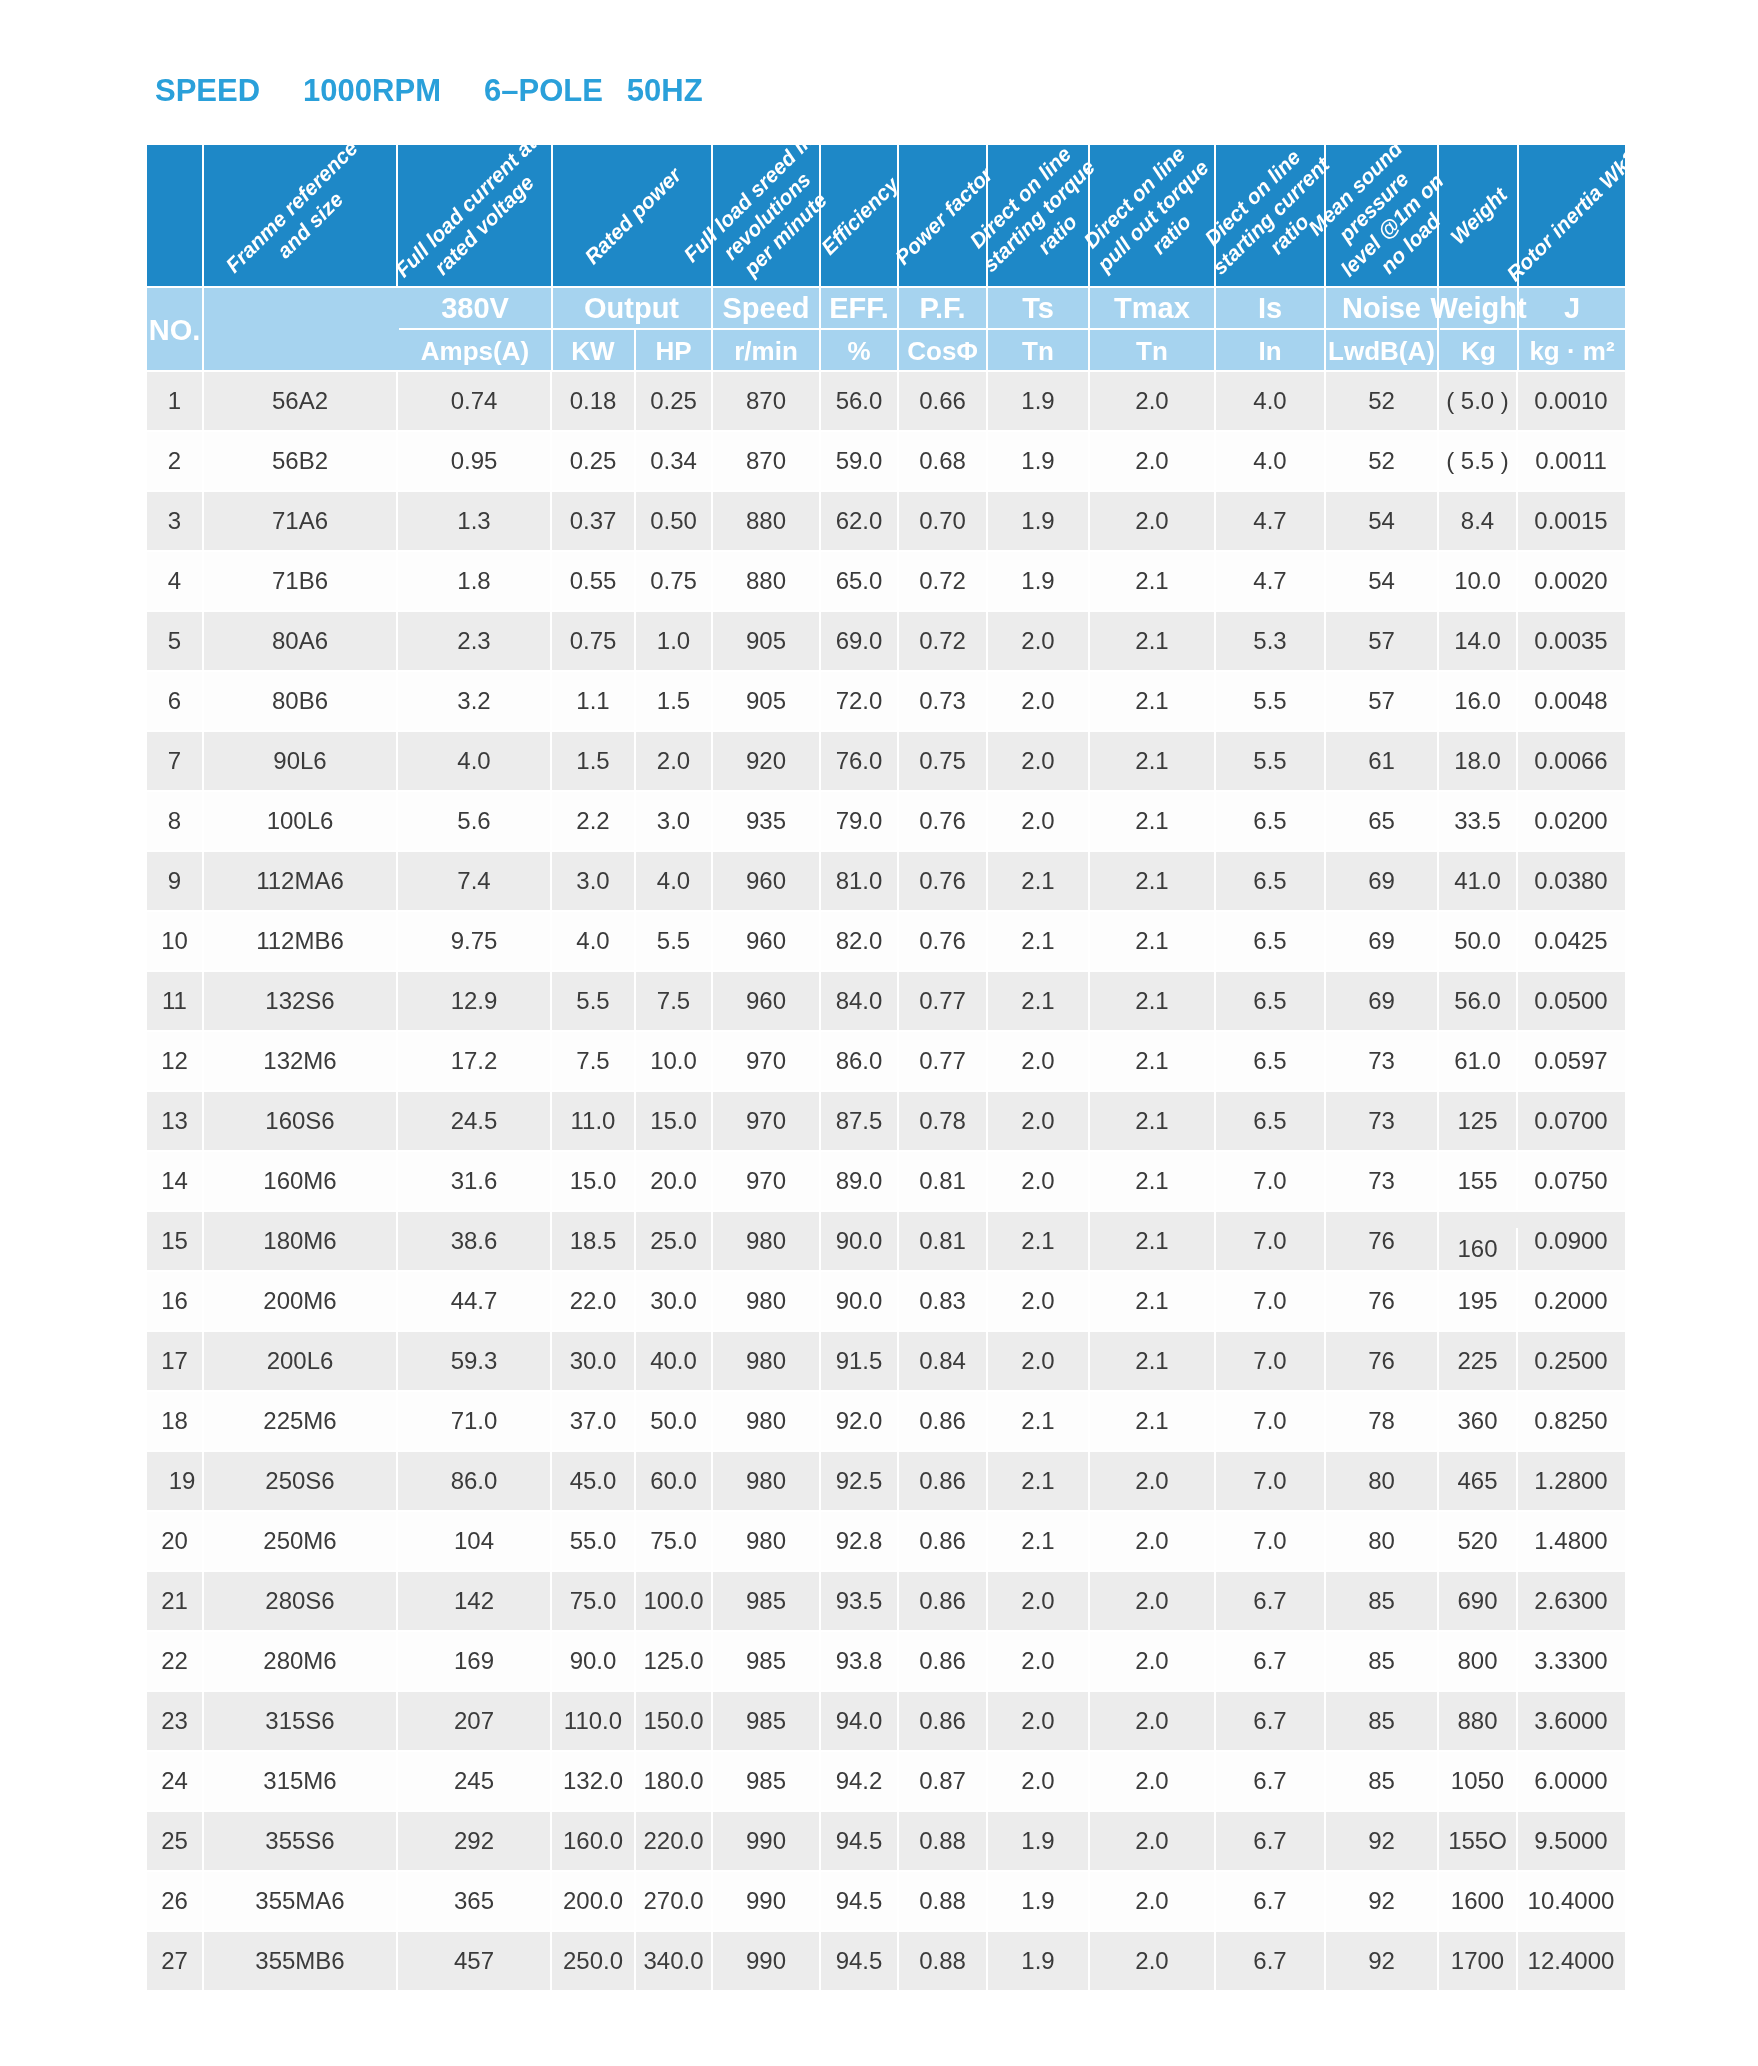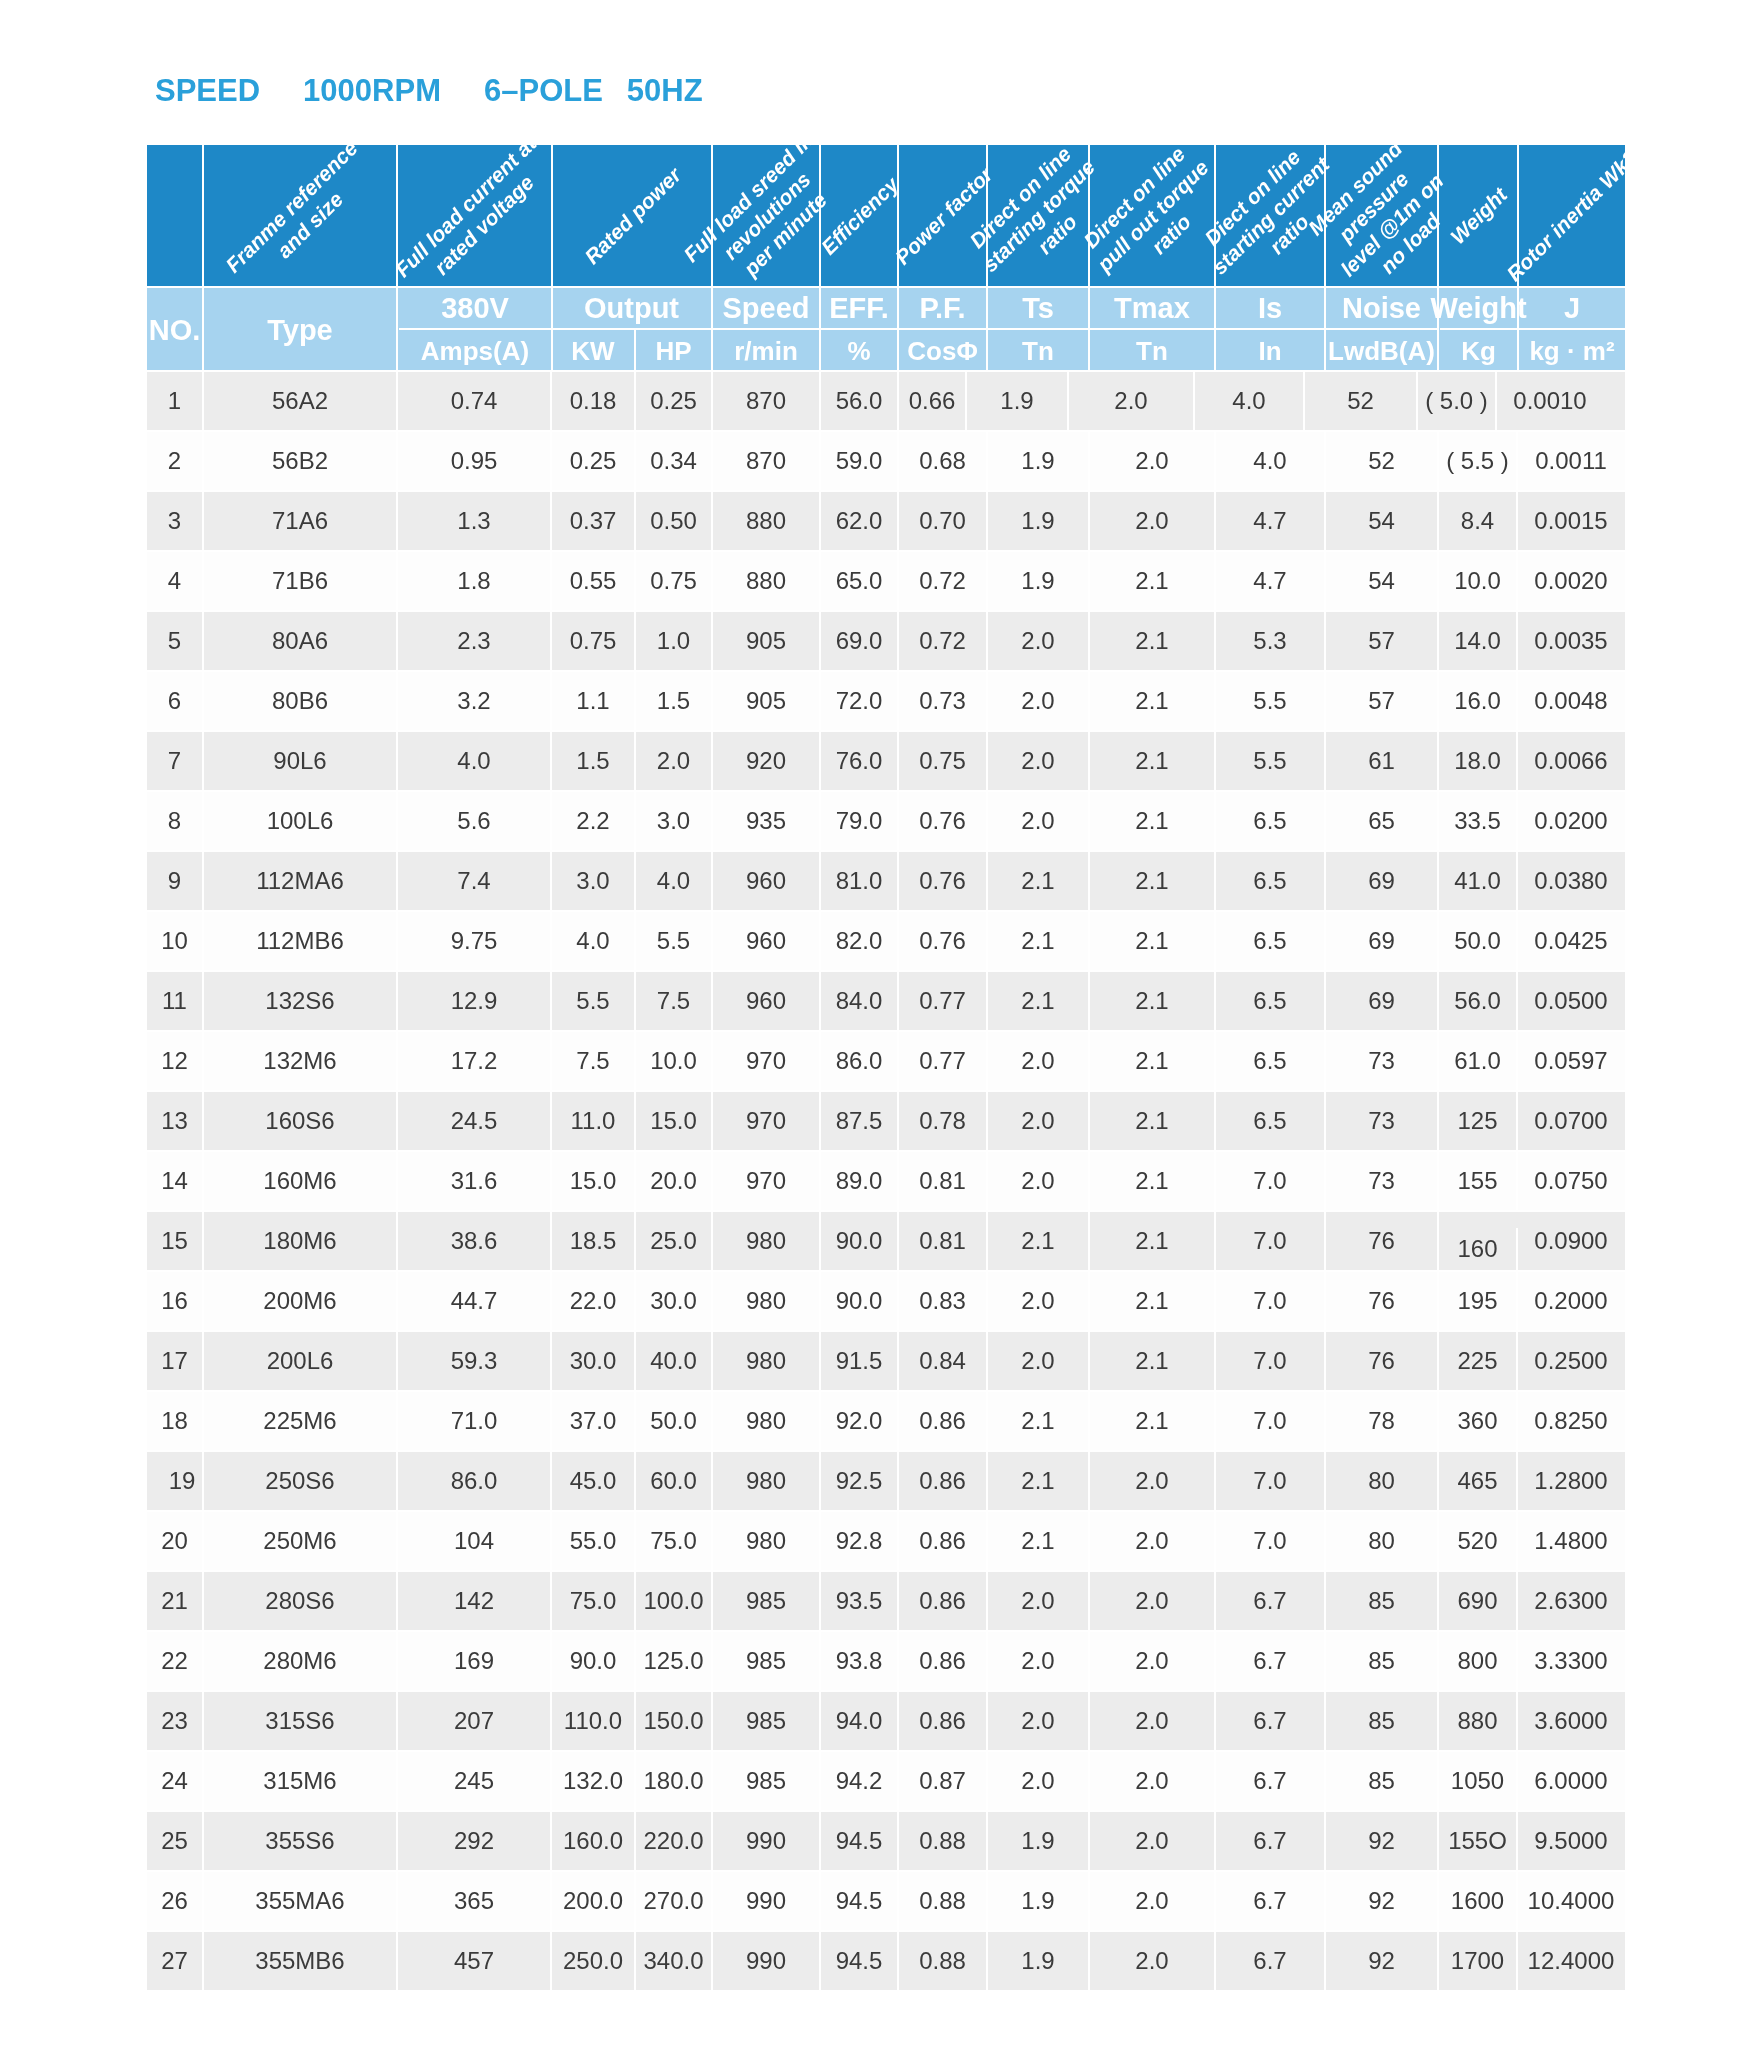--- a/index.html
+++ b/index.html
@@ -121,21 +121,20 @@
         <div class="diag-anchor" style="left: 1332px; top: 71px;">
           <div class="diag-label">Weight</div>
         </div>
         <div class="diag-cell last" style="left: 1372px; width: 106px;"></div>
         <div class="diag-anchor" style="left: 1425px; top: 71px;">
           <div class="diag-label">Rotor inertia Wk2</div>
         </div>
       </div>
     <div class="subheader" id="subHeader">
         <div class="sub-cell full" style="left: 0px; width: 57px;">NO.</div>
-        <div class="sub-cell full" style="left: 57px; width: 194px;">Type</div>
         <div class="sub-cell top" style="left: 252px; width: 154px;">380V</div>
         <div class="sub-cell top" style="left: 405px; width: 161px;">Output</div>
         <div class="sub-cell top" style="left: 566px; width: 108px;">Speed</div>
         <div class="sub-cell top" style="left: 674px; width: 78px;">EFF.</div>
         <div class="sub-cell top" style="left: 752px; width: 89px;">P.F.</div>
         <div class="sub-cell top" style="left: 841px; width: 102px;">Ts</div>
         <div class="sub-cell top" style="left: 943px; width: 126px;">Tmax</div>
         <div class="sub-cell top" style="left: 1069px; width: 110px;">Is</div>
         <div class="sub-cell top" style="left: 1179px; width: 113px;">Noise</div>
         <div class="sub-cell top" style="left: 1293px; width: 79px;">Weight</div>
@@ -155,21 +154,21 @@
       </div>
     <div class="rows" id="dataRows">
         <div class="trow odd">
           <div class="tcell" style="width: 57px;">1</div>
           <div class="tcell" style="width: 194px;">56A2</div>
           <div class="tcell" style="width: 154px;">0.74</div>
           <div class="tcell" style="width: 84px;">0.18</div>
           <div class="tcell" style="width: 77px;">0.25</div>
           <div class="tcell" style="width: 108px;">870</div>
           <div class="tcell" style="width: 78px;">56.0</div>
-          <div class="tcell" style="width: 68px;">0.66</div>
+          <div class="tcell" style="width: 89px;">0.66</div>
           <div class="tcell" style="width: 102px;">1.9</div>
           <div class="tcell" style="width: 126px;">2.0</div>
           <div class="tcell" style="width: 110px;">4.0</div>
           <div class="tcell" style="width: 113px;">52</div>
           <div class="tcell" style="width: 79px;">( 5.0 )</div>
           <div class="tcell noR" style="width: 106px;">0.0010</div>
         </div>
         <div class="trow even">
           <div class="tcell" style="width: 57px;">2</div>
           <div class="tcell" style="width: 194px;">56B2</div>

